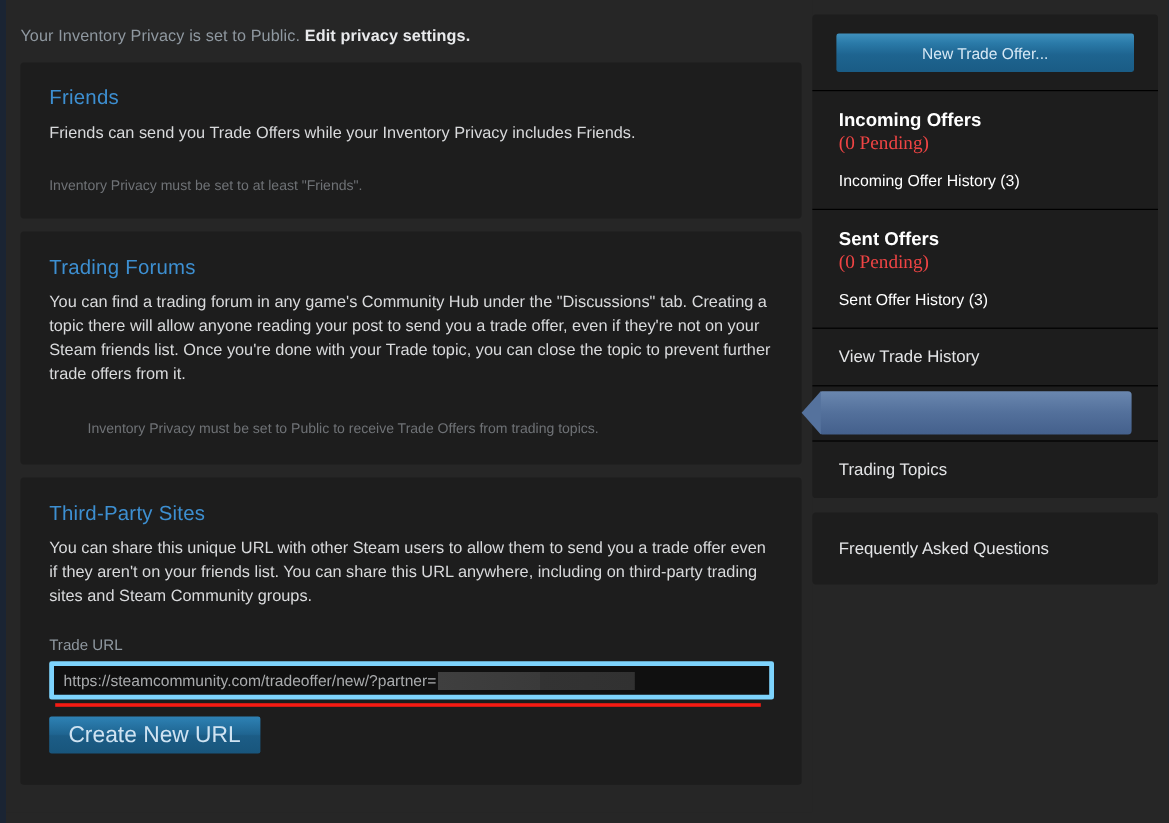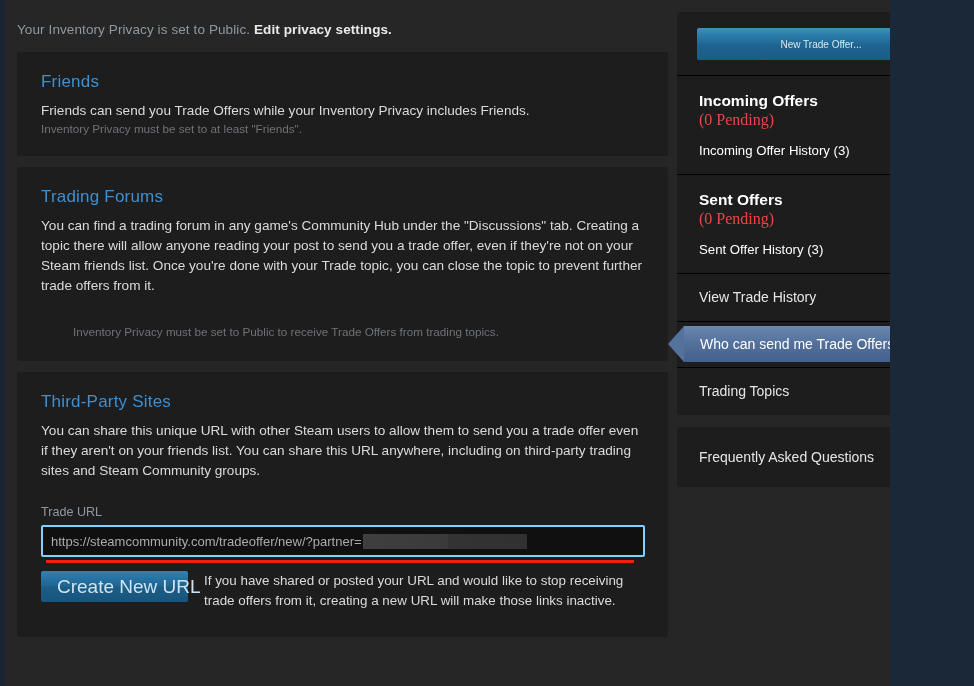--- a/index.html
+++ b/index.html
@@ -7,21 +7,21 @@
   html, body {
     width: 974px;
     height: 686px;
     overflow: hidden;
     background: #1b2838;
     font-family: "Liberation Sans", sans-serif;
   }
 
   #page {
     position: relative;
-    width: 890px;
+    width: 974px;
     height: 686px;
     background: #1b2838;
     overflow: hidden;
   }
 
   
   .page-gutter-left {
     position: absolute;
     left: 0; top: 0;
     width: 5px; height: 686px;
@@ -77,40 +77,41 @@
   }
   .card-body {
     color: #d9dadc;
     font-size: 13.6px;
     line-height: 20px;
     max-width: 608px;
   }
   .card-note {
     color: #6f7276;
     font-size: 11.7px;
+    margin-top: 26px;
     line-height: 15px;
   }
   .card.forums .card-note { margin-top: 28px; margin-left: 32px; }
 
   
   .field-label {
     color: #8f98a0;
     font-size: 12.6px;
     margin-top: 24px;
     margin-bottom: 6px;
   }
   .url-input-wrap {
     position: relative;
     width: 604px;
   }
   .url-input {
     width: 604px;
     height: 32px;
     background: #101010;
-    border: 2px solid #7dd3fc;
+    border: 4px solid #7dd3fc;
     border-radius: 2px;
     display: flex;
     align-items: center;
     padding: 0 8px;
     overflow: hidden;
   }
   .url-text {
     color: #a9abad;
     font-size: 13px;
     white-space: nowrap;
@@ -176,21 +177,21 @@
 
   .new-offer-wrap { padding: 16px 20px 15px 20px; }
   .btn-new-offer {
     display: block;
     width: 100%;
     height: 32px;
     border: none;
     border-radius: 2px;
     background: linear-gradient(180deg,#3f90bd 0%, #2a7aa8 25%, #1e6490 55%, #1a5c85 100%);
     color: #d6e8f5;
-    font-size: 10px;
+    font-size: 13px;
     font-family: "Liberation Sans", sans-serif;
     cursor: pointer;
   }
 
   .side-section {
     padding: 15px 20px 16px 22px;
     border-top: 1px solid #000000;
     position: relative;
   }
   .side-section.first { border-top: 1px solid #000000; }
@@ -293,21 +294,20 @@
         <div class="url-input-wrap">
           <div class="url-input">
             <span class="url-text">https://steamcommunity.com/tradeoffer/new/?partner=</span>
               <span class="url-redacted"></span>
           </div>
           <div class="red-underline"></div>
         </div>
 
         <div class="action-row">
           <button class="btn-create">Create New URL</button>
-          <div class="action-note">If you have shared or posted your URL and would like to stop receiving trade offers from it, creating a new URL will make those links inactive.</div>
         </div>
       </div>
     </div>
 
     <div class="sidebar">
 
       <div class="side-card">
 
         <div class="new-offer-wrap">
           <button class="btn-new-offer">New Trade Offer...</button>
@@ -326,21 +326,20 @@
         </div>
 
         <div class="side-section">
           <div class="side-link">View Trade History</div>
         </div>
 
         <div class="side-section selected">
           <div class="sel-wrap">
             <div class="sel-bar">
               <div class="sel-arrow"></div>
-              <span>Who can send me Trade Offers?</span>
             </div>
           </div>
         </div>
 
         <div class="side-section">
           <div class="side-link">Trading Topics</div>
         </div>
       </div>
 
       <div class="side-card faq-card">

